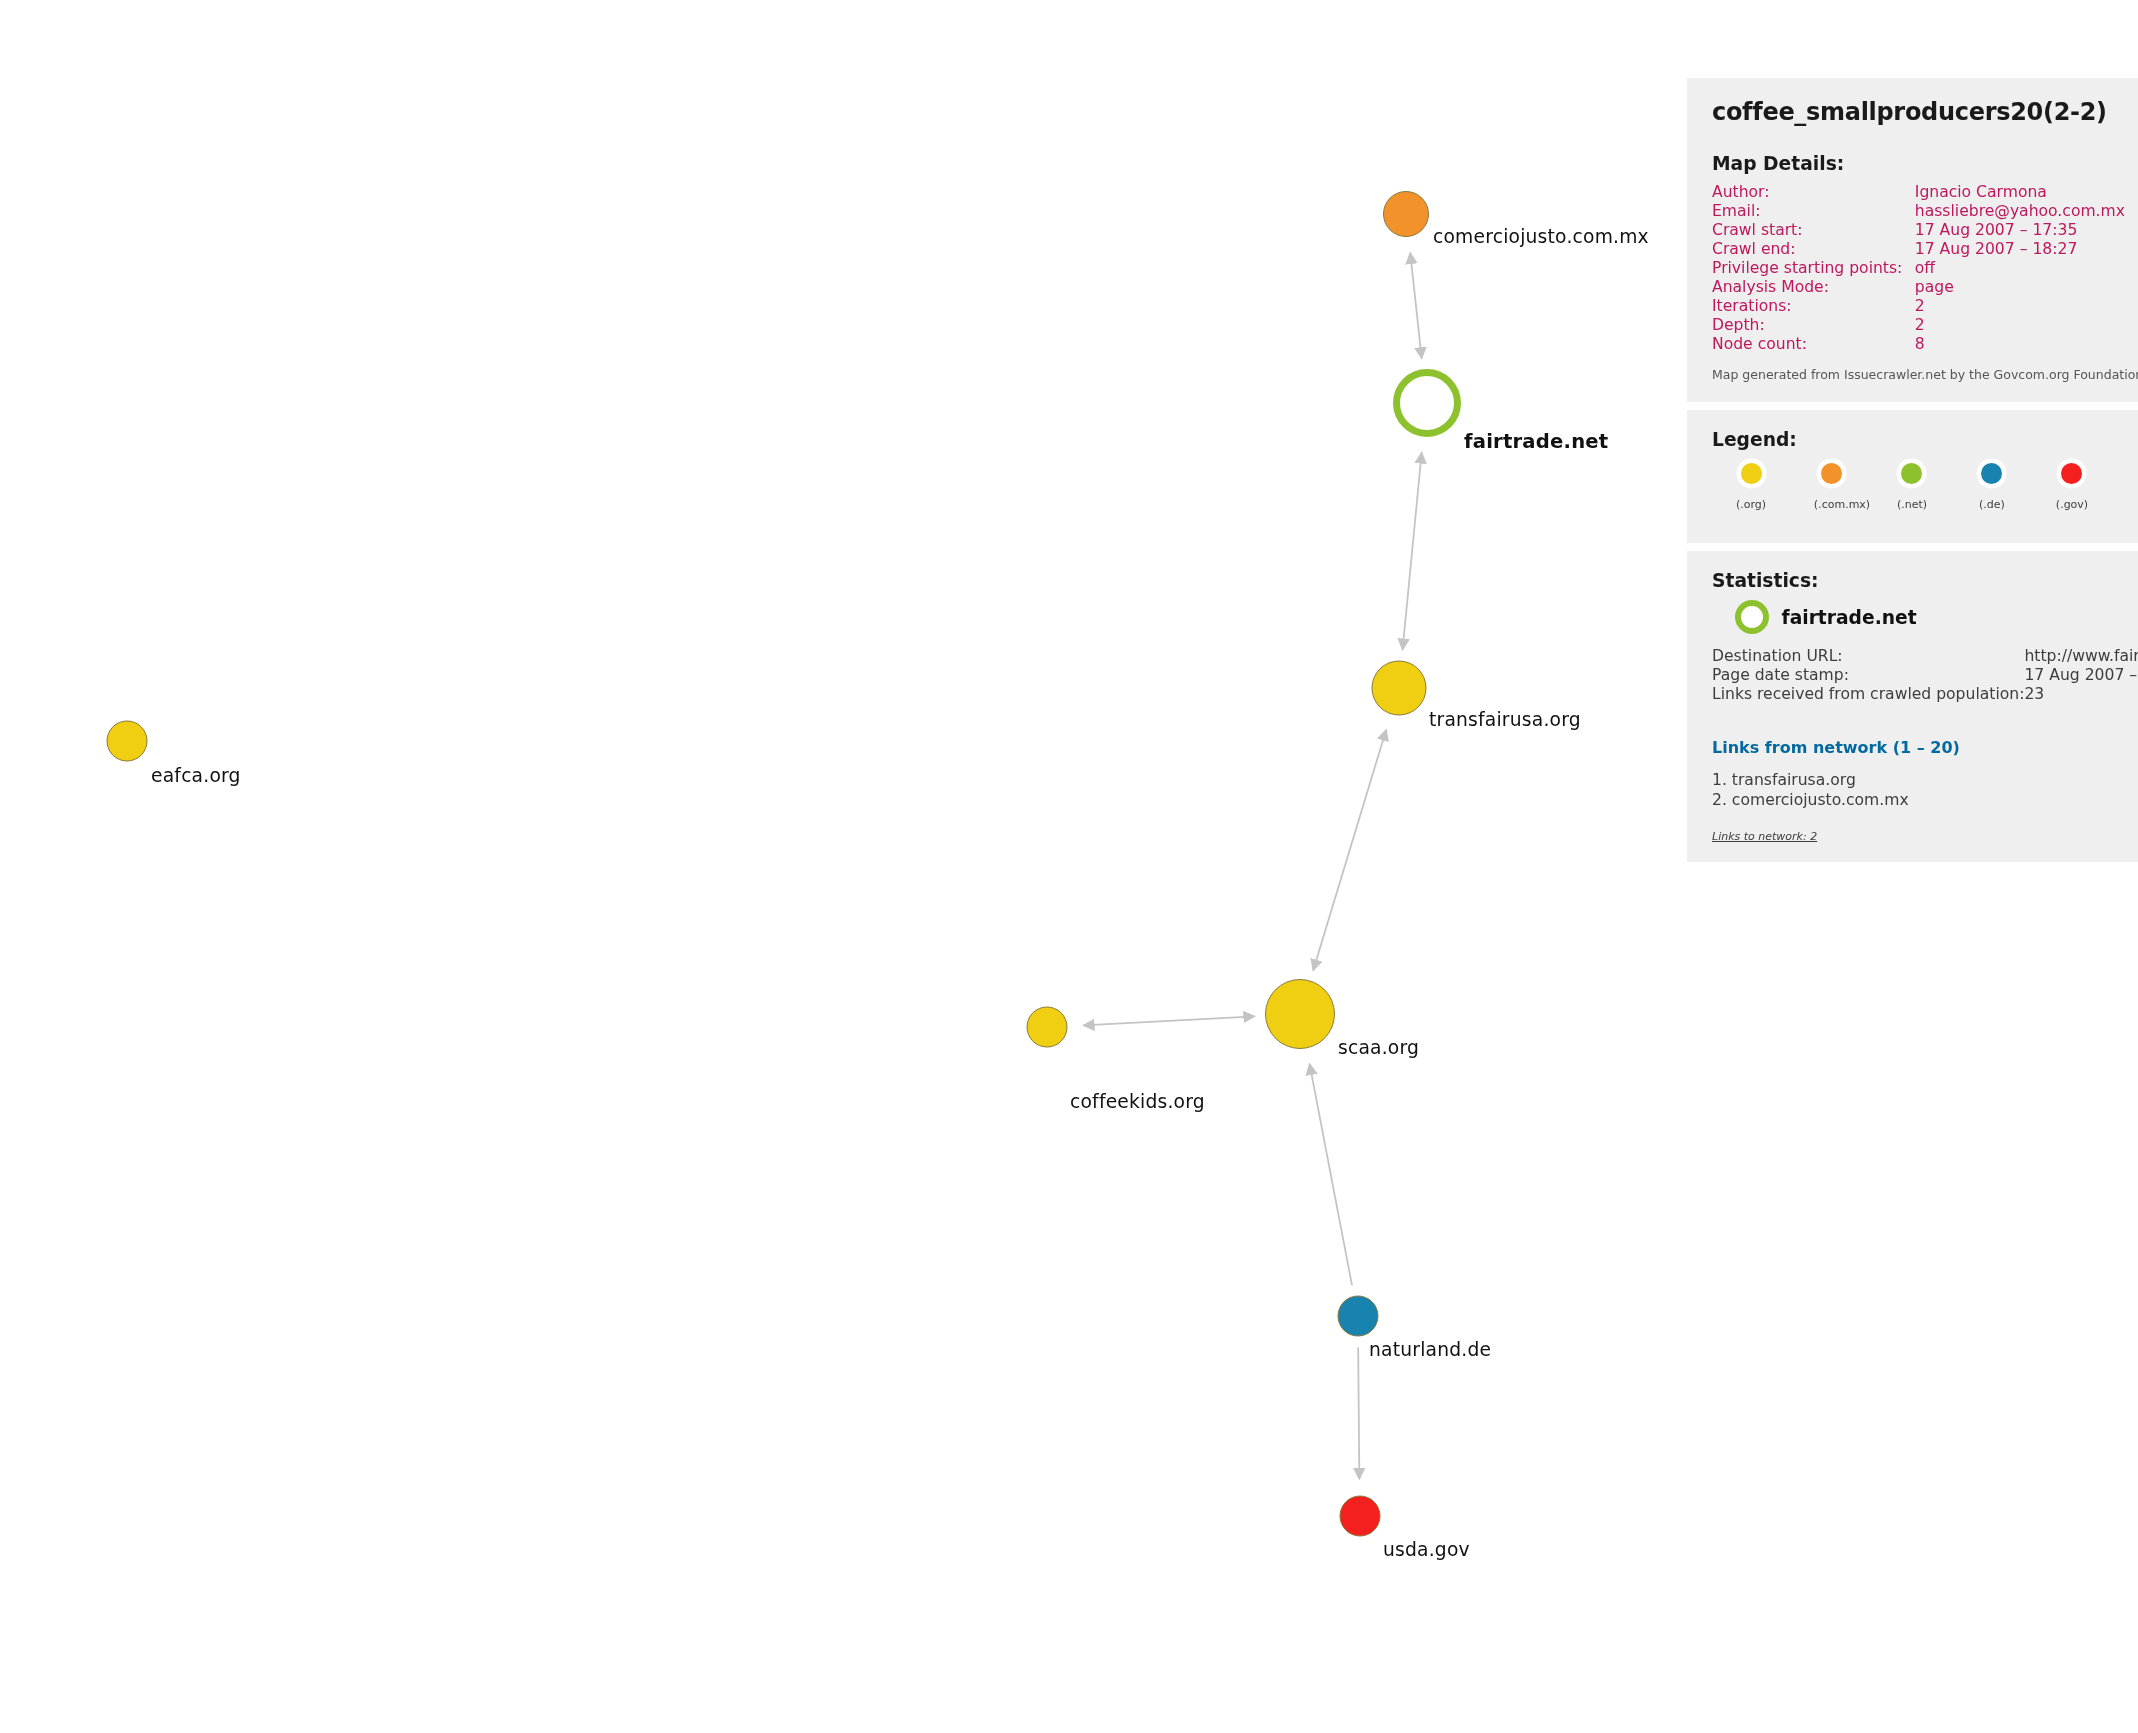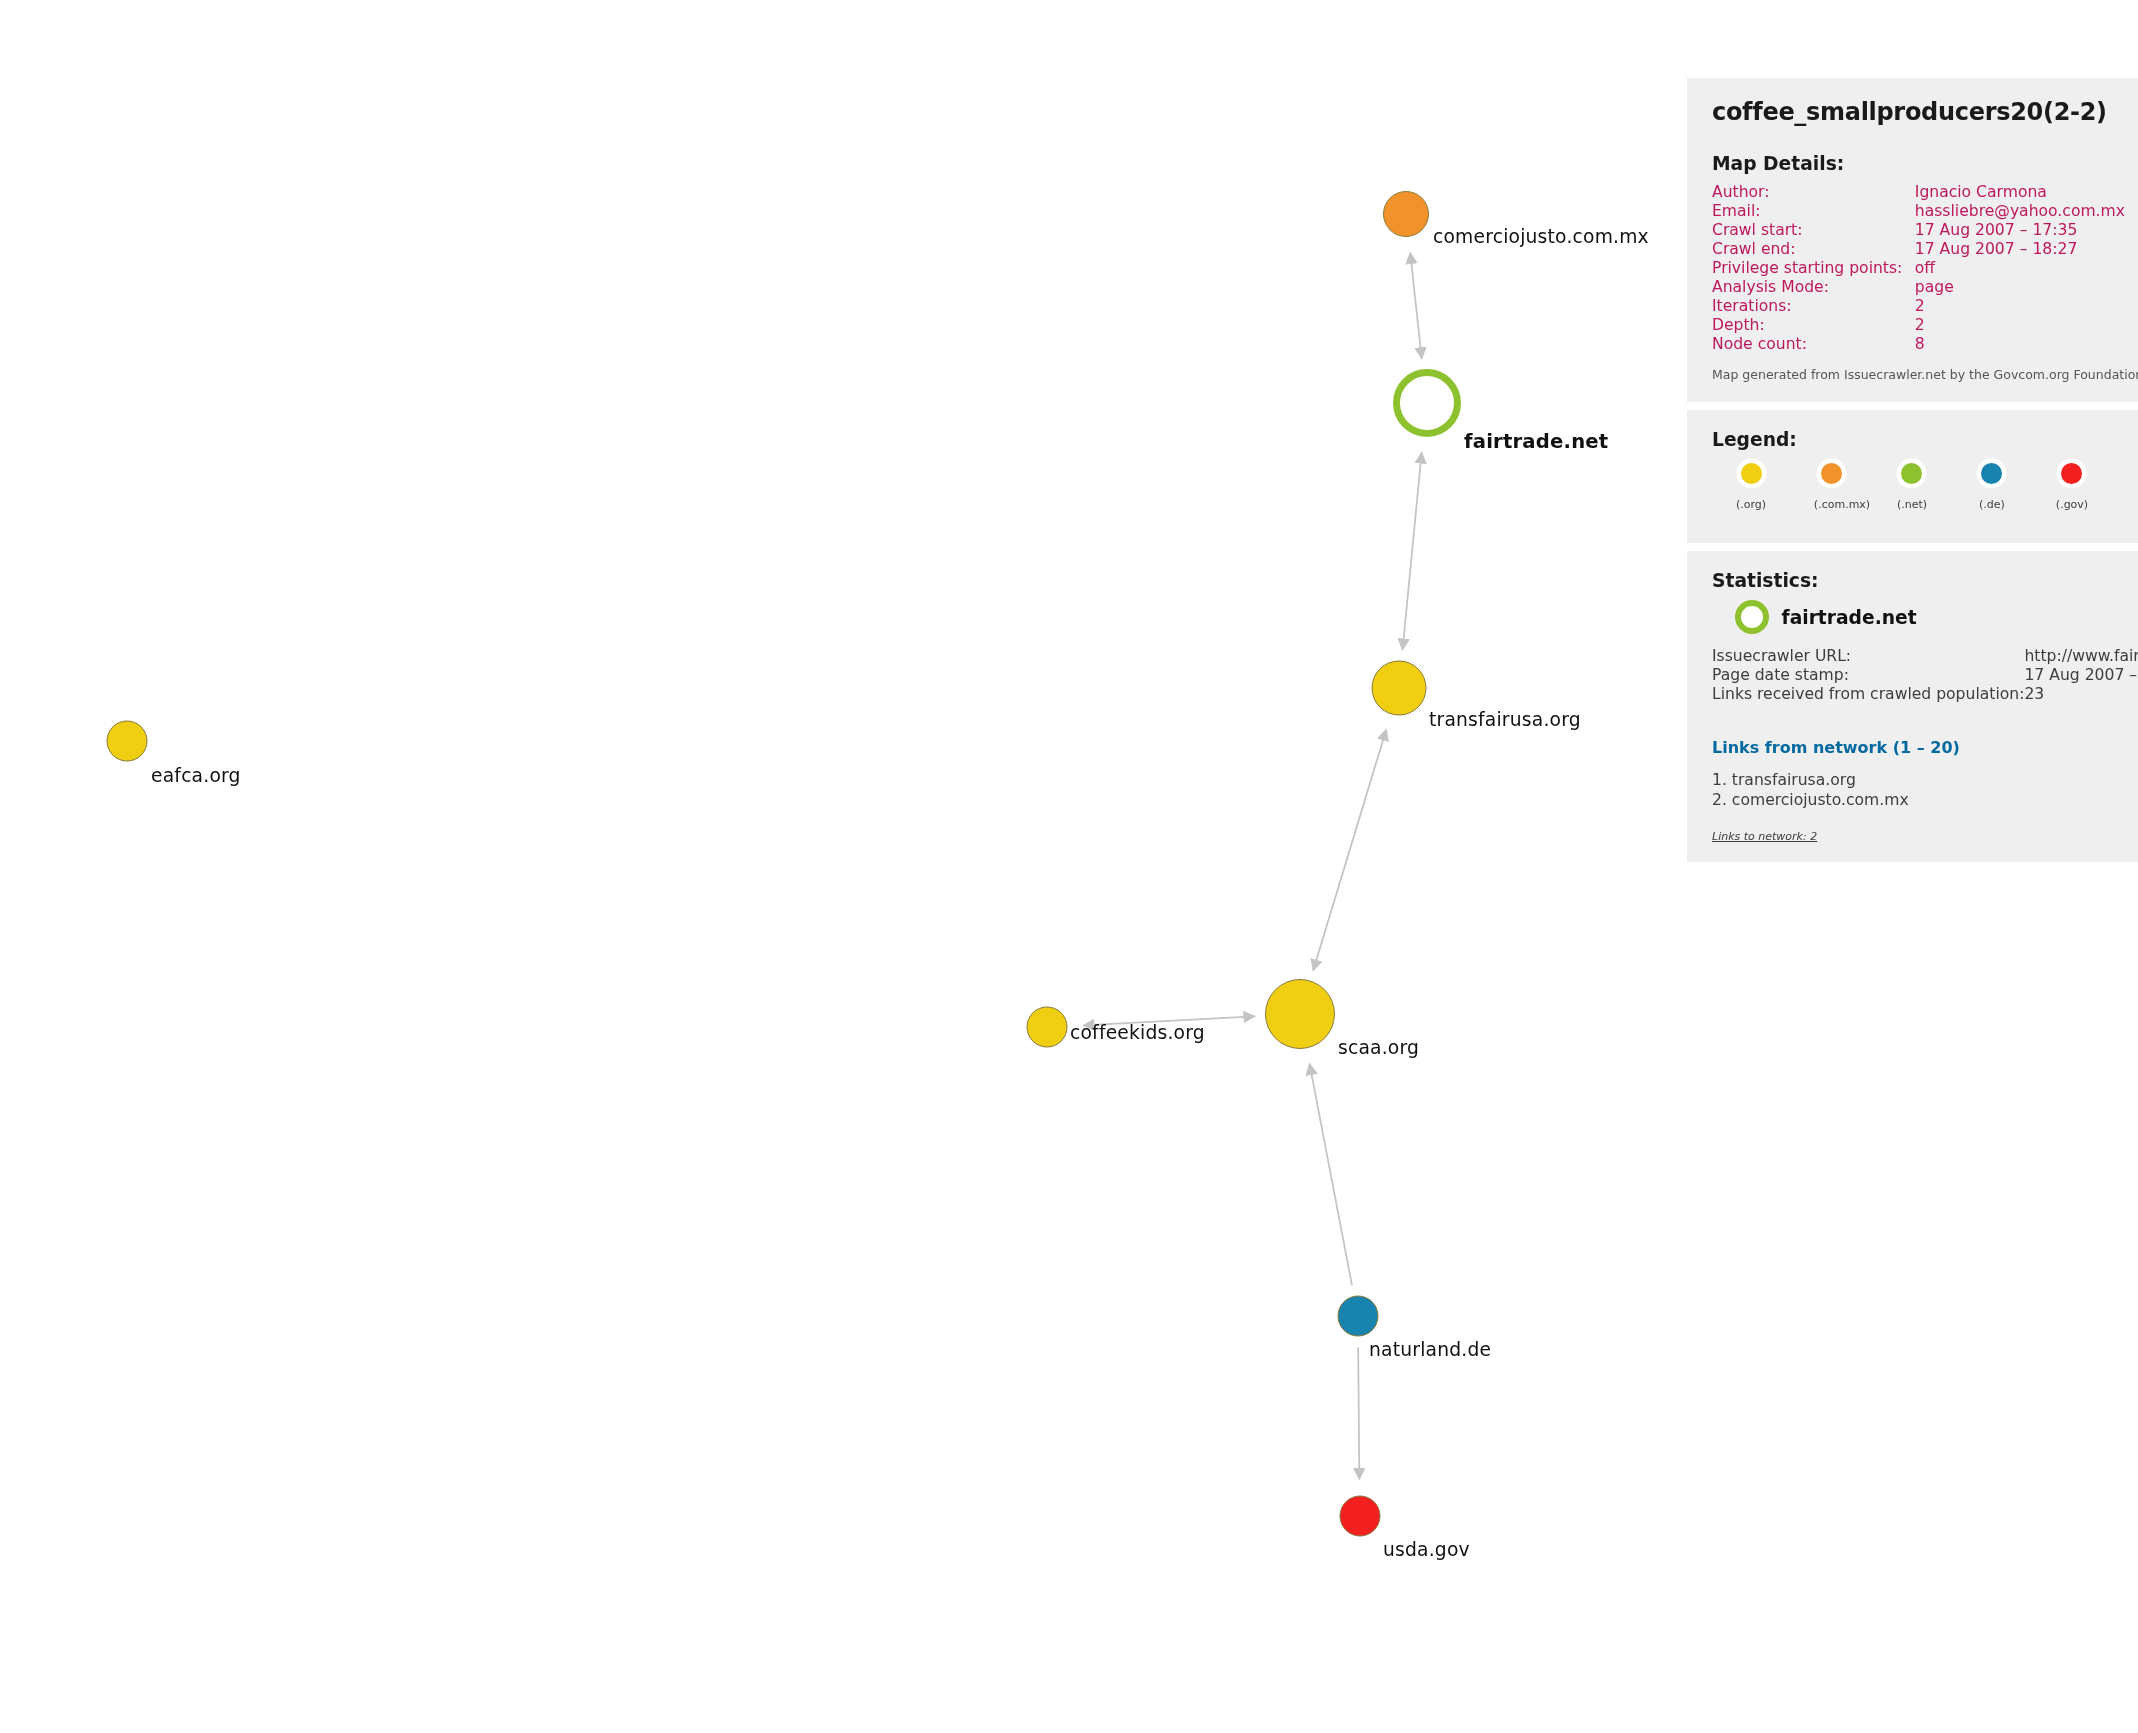--- a/index.html
+++ b/index.html
@@ -208,21 +208,21 @@
   <div id="node-layer">
       <div class="graph-node node-filled" style="left: 1406px; top: 214px; width: 46px; height: 46px; background: rgb(242, 146, 43);"></div>
       <div class="node-label" style="left: 1433px; top: 226px;">comerciojusto.com.mx</div>
       <div class="graph-node node-ring" style="left: 1427px; top: 403px; width: 68px; height: 68px; border: 7.1px solid rgb(141, 194, 46);"></div>
       <div class="node-label bold" style="left: 1464px; top: 430px;">fairtrade.net</div>
       <div class="graph-node node-filled" style="left: 1399px; top: 688px; width: 55px; height: 55px; background: rgb(240, 206, 18);"></div>
       <div class="node-label" style="left: 1429px; top: 709px;">transfairusa.org</div>
       <div class="graph-node node-filled" style="left: 1300px; top: 1014px; width: 70px; height: 70px; background: rgb(240, 206, 18);"></div>
       <div class="node-label" style="left: 1338px; top: 1037px;">scaa.org</div>
       <div class="graph-node node-filled" style="left: 1047px; top: 1027px; width: 41px; height: 41px; background: rgb(240, 206, 18);"></div>
-      <div class="node-label" style="left: 1070px; top: 1022px;">coffeekids.org</div>
+      <div class="node-label" style="left: 1070px; top: 1091px;">coffeekids.org</div>
       <div class="graph-node node-filled" style="left: 1358px; top: 1316px; width: 41px; height: 41px; background: rgb(25, 131, 176);"></div>
       <div class="node-label" style="left: 1369px; top: 1339px;">naturland.de</div>
       <div class="graph-node node-filled" style="left: 1360px; top: 1516px; width: 41px; height: 41px; background: rgb(244, 32, 32);"></div>
       <div class="node-label" style="left: 1383px; top: 1539px;">usda.gov</div>
       <div class="graph-node node-filled" style="left: 127px; top: 741px; width: 41px; height: 41px; background: rgb(240, 206, 18);"></div>
       <div class="node-label" style="left: 151px; top: 765px;">eafca.org</div>
     </div>
 </div>
 
 <div id="side-panels">
@@ -293,21 +293,21 @@
 
   <div class="panel">
     <div class="section-head">Statistics:</div>
     <div class="stat-node-row">
       <div class="stat-ring" id="stat-ring" style="border: 6.2px solid rgb(141, 194, 46);"></div>
       <div class="stat-node-name">fairtrade.net</div>
     </div>
     <table class="stat-table">
       <tbody id="stat-rows">
           <tr>
-            <td class="stat-key">Issuecrawler URL:</td>
+            <td class="stat-key">Destination URL:</td>
             <td>http://www.fairtrade.net/</td>
           </tr>
           <tr>
             <td class="stat-key">Page date stamp:</td>
             <td>17 Aug 2007 – 17:48</td>
           </tr>
           <tr>
             <td class="stat-key-wide">Links received from crawled population:</td>
             <td>23</td>
           </tr>

